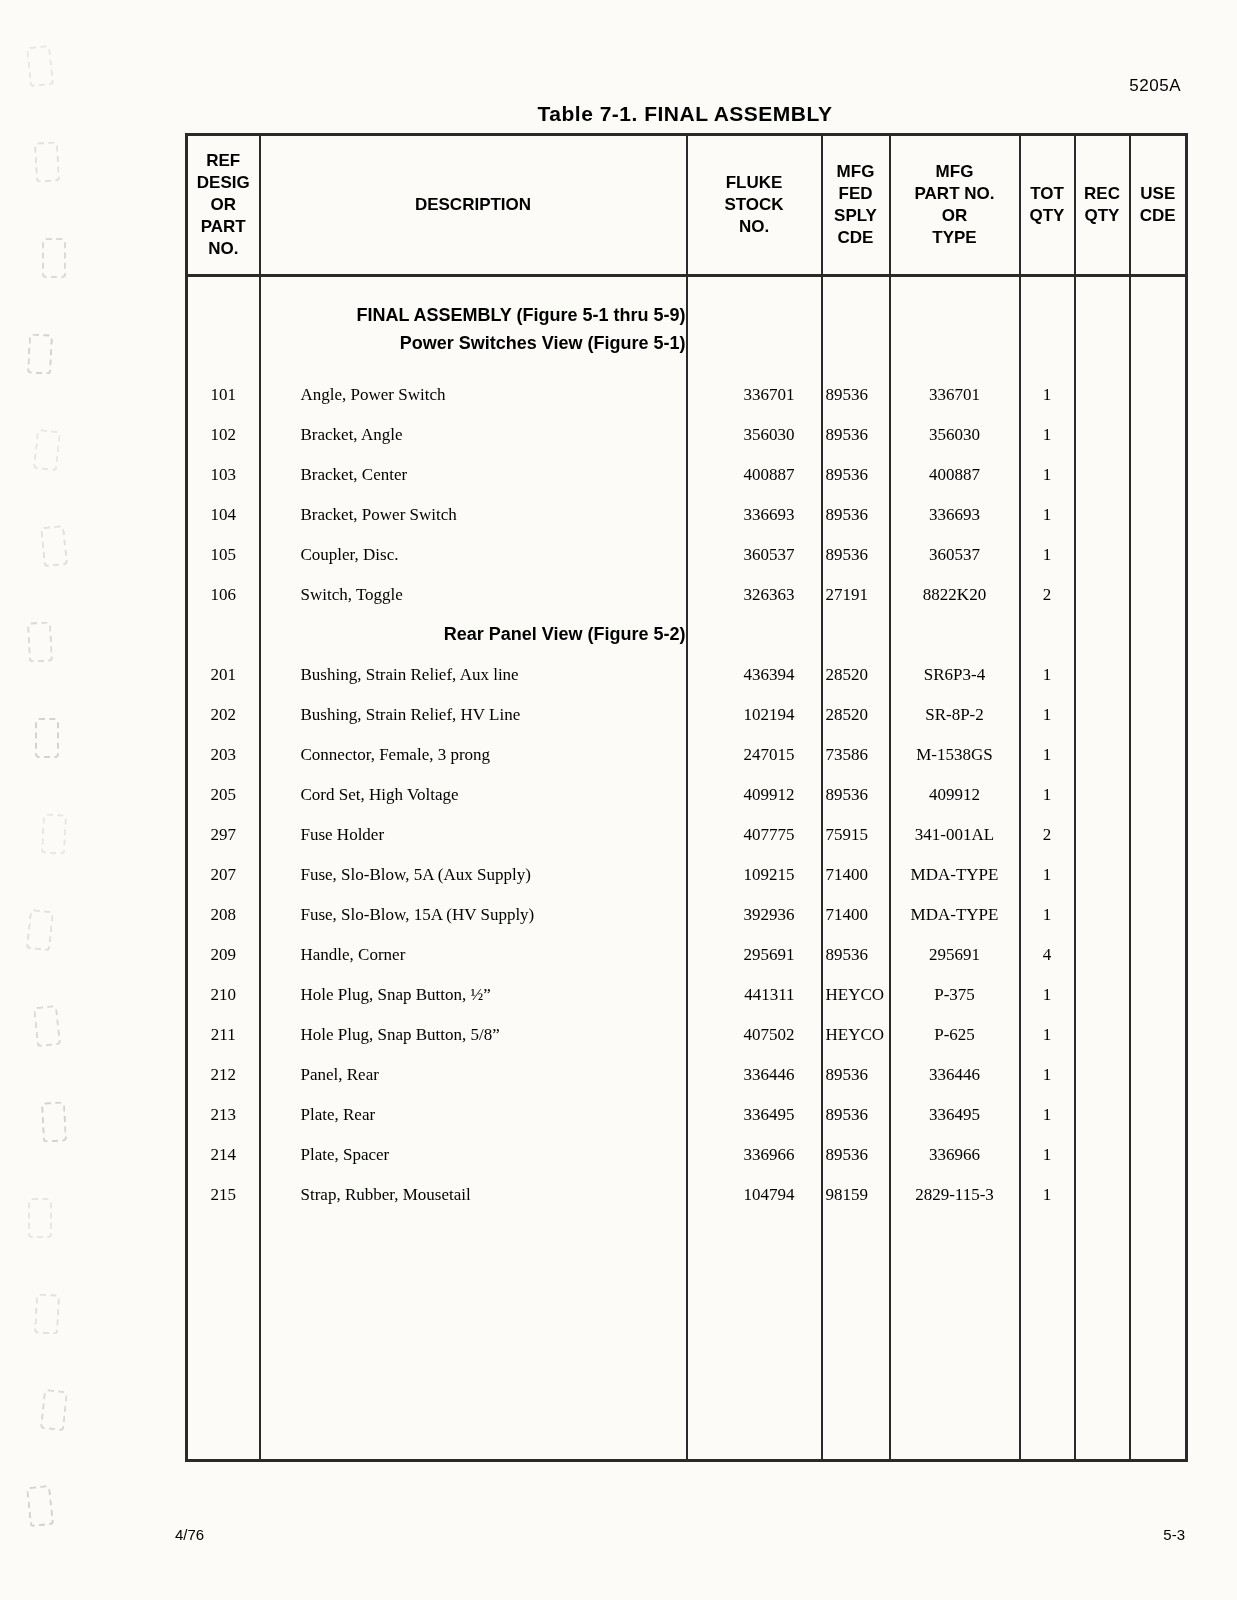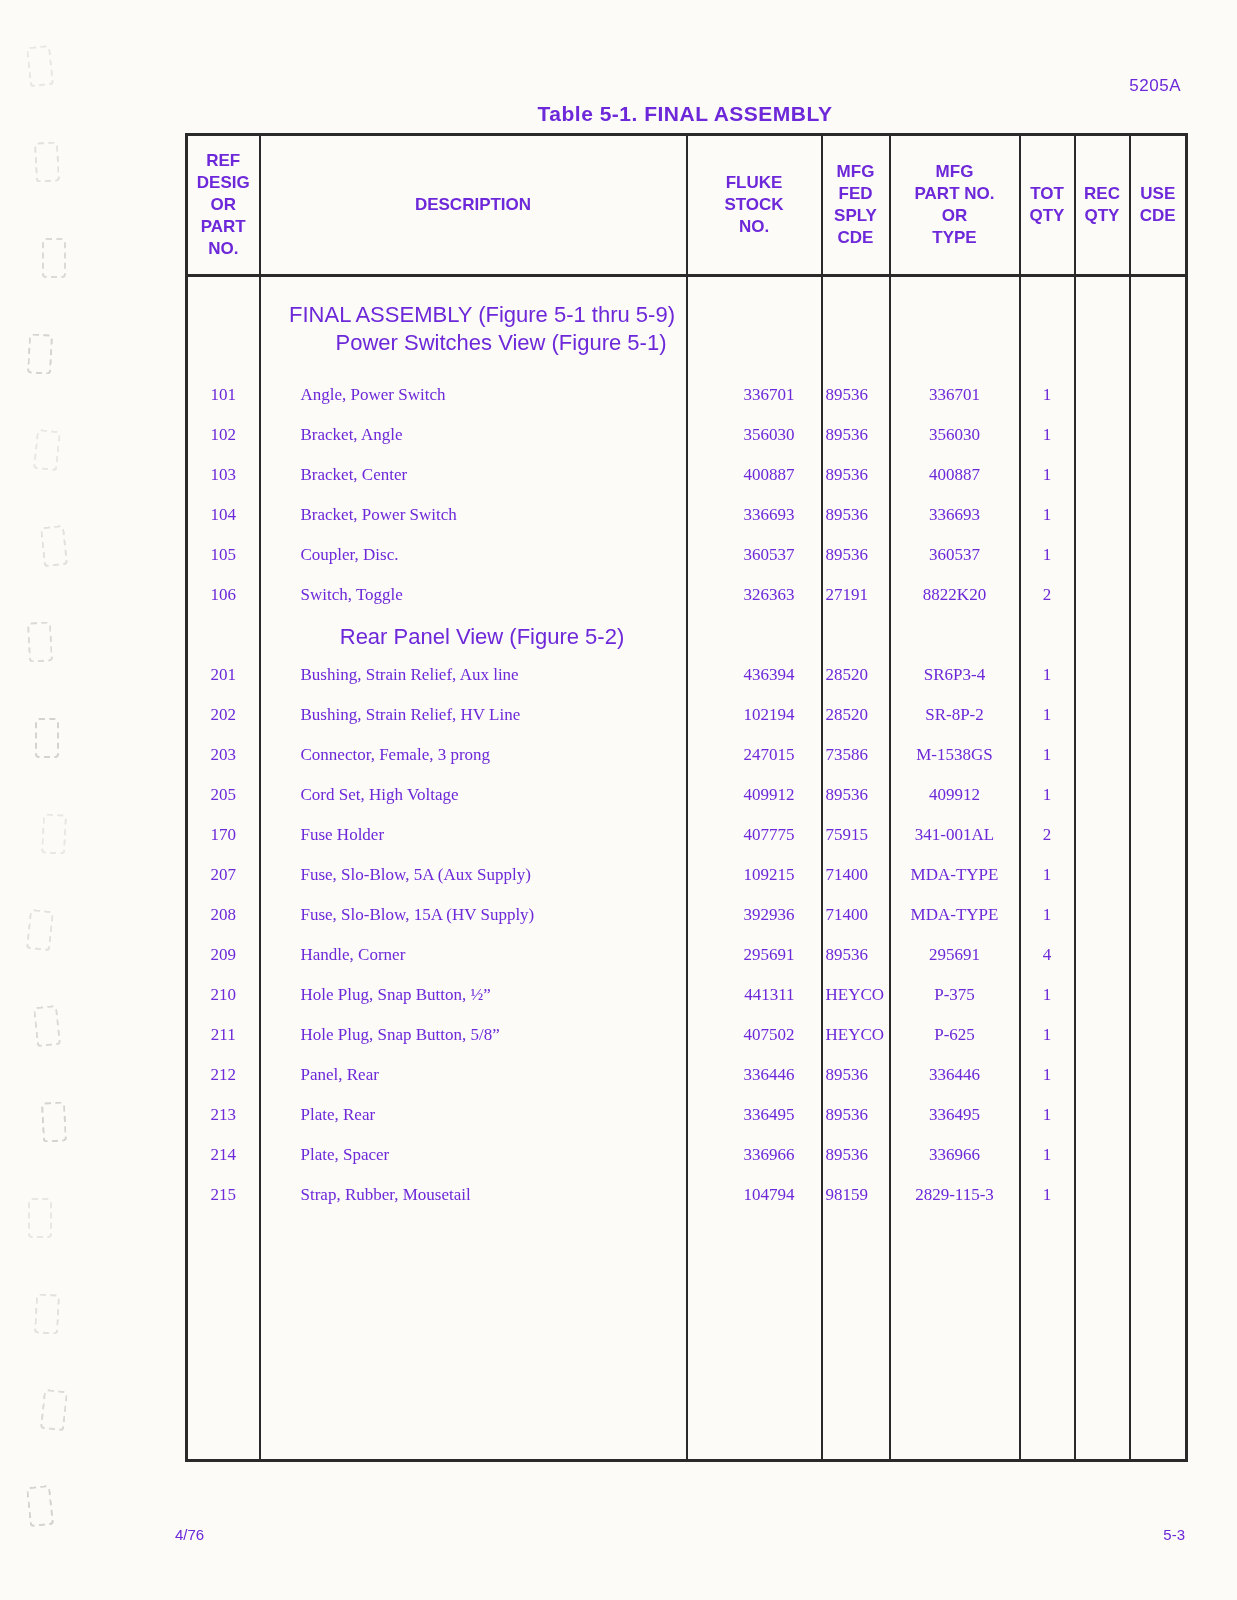--- a/index.html
+++ b/index.html
@@ -5,21 +5,21 @@
   html,body{margin:0;padding:0;}
   body{
     width:1237px;height:1600px;
     background:#e9e8e4;
     font-family:"Liberation Serif", serif;
   }
   .page{
     position:relative;
     width:1237px;height:1600px;
     background:#fcfbf7;
-    color:#6d28d9;
+    color:#000000;
     overflow:hidden;
   }
   
   .binder-mark{
     position:absolute;
     width:20px;height:36px;
     border:2px dashed rgba(140,140,132,.5);
     border-radius:4px;
     background:transparent;
   }
@@ -70,23 +70,23 @@
   tr.item-row{height:40px;}
   tr.item-row .cell-ref{text-align:center;}
   tr.item-row .cell-desc{padding-left:40px;text-align:left;}
   tr.item-row .cell-stock{text-align:right;padding-right:26px;}
   tr.item-row .cell-fed{text-align:left;padding-left:3px;}
   tr.item-row .cell-part{text-align:center;}
   tr.item-row .cell-tot{text-align:center;}
   tr.section-row td{vertical-align:top;}
   tr.section-row .cell-desc{
     font-family:"Liberation Sans", sans-serif;
-    font-weight:normal;
-    font-size:22px;
-    text-align:center;
+    font-weight:bold;
+    font-size:18px;
+    text-align:right;
   }
   tr.section-row.first-section{height:99px;}
   tr.section-row.first-section .cell-desc{padding-top:24px;line-height:28px;}
   tr.section-row.single{height:40px;}
   tr.section-row.single .cell-desc{padding-top:9px;}
   .section-line1{padding-left:18px;}
   .section-line2{padding-left:56px;}
   tr.filler-row{height:246px;}
   .footer{
     position:absolute;
@@ -116,21 +116,21 @@
       <div class="binder-mark" style="left: 35px; top: 1006px; transform: rotate(-6deg); opacity: 0.59;"></div>
       <div class="binder-mark" style="left: 42px; top: 1102px; transform: rotate(-3deg); opacity: 0.71;"></div>
       <div class="binder-mark" style="left: 28px; top: 1198px; transform: rotate(0deg); opacity: 0.35;"></div>
       <div class="binder-mark" style="left: 35px; top: 1294px; transform: rotate(3deg); opacity: 0.47;"></div>
       <div class="binder-mark" style="left: 42px; top: 1390px; transform: rotate(6deg); opacity: 0.59;"></div>
       <div class="binder-mark" style="left: 28px; top: 1486px; transform: rotate(-6deg); opacity: 0.71;"></div>
     </div>
 
   <div class="doc-number">5205A</div>
 
-  <div class="table-title">Table 5-1.  FINAL ASSEMBLY</div>
+  <div class="table-title">Table 7-1.  FINAL ASSEMBLY</div>
 
   <table class="parts-table">
     <colgroup>
       <col style="width:73px">
         <col style="width:427px">
         <col style="width:135px">
         <col style="width:68px">
       <col style="width:130px">
         <col style="width:55px">
         <col style="width:55px">
@@ -299,21 +299,21 @@
           <td class="cell-ref">205</td>
           <td class="cell-desc">Cord Set, High Voltage</td>
           <td class="cell-stock">409912</td>
           <td class="cell-fed">89536</td>
           <td class="cell-part">409912</td>
           <td class="cell-tot">1</td>
           <td class="cell-rec"></td>
           <td class="cell-use"></td>
         </tr>
         <tr class="item-row">
-          <td class="cell-ref">170</td>
+          <td class="cell-ref">297</td>
           <td class="cell-desc">Fuse Holder</td>
           <td class="cell-stock">407775</td>
           <td class="cell-fed">75915</td>
           <td class="cell-part">341-001AL</td>
           <td class="cell-tot">2</td>
           <td class="cell-rec"></td>
           <td class="cell-use"></td>
         </tr>
         <tr class="item-row">
           <td class="cell-ref">207</td>

